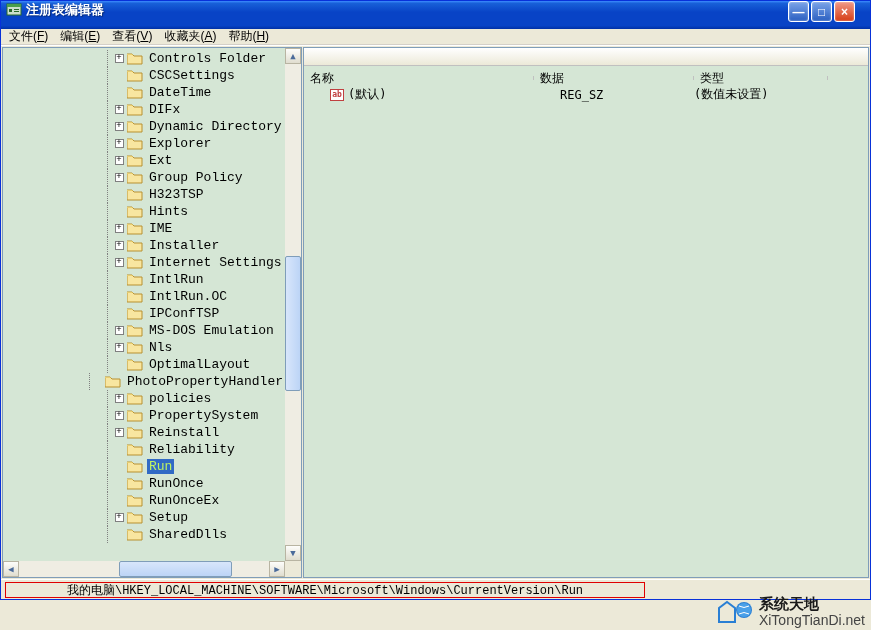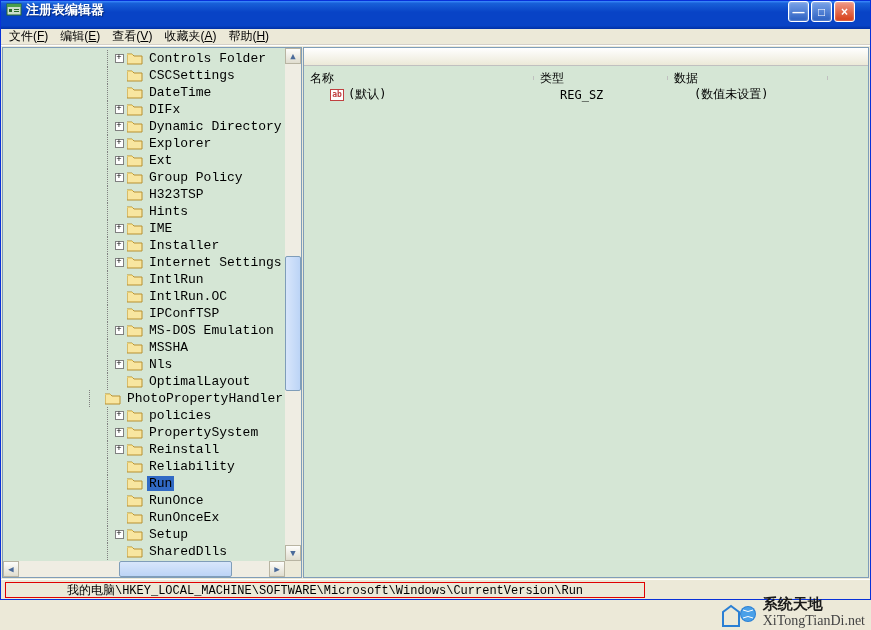--- a/index.html
+++ b/index.html
@@ -103,21 +103,21 @@
   width: 12px; height: 17px; display: inline-flex; align-items: center; justify-content: center;
 }
 .exp-box {
   width: 9px; height: 9px; border: 1px solid #808080; background: #fff;
   font-size: 9px; line-height: 7px; text-align: center; color: #000;
 }
 .folder-icon {
   width: 16px; height: 13px; margin: 0 4px 0 2px; display: inline-block;
 }
 .tree-label { padding: 0 2px; }
-.tree-label.selected { background: #316ac5; color: #000000; }
+.tree-label.selected { background: #316ac5; color: #bef264; }
 .list-pane {
   flex: 1;
   background: #d5e6d5;
   border: 1px solid #7f9db9;
   margin: 1px 1px 1px 0;
   display: flex; flex-direction: column;
 }
 .list-header {
   height: 18px;
   background: linear-gradient(to bottom, #fff, #ece9d8);
@@ -165,22 +165,22 @@
 .hscrollbar {
   position: absolute; left:0; right:16px; bottom:0; height:16px;
   background:#e8e6dc; display:flex;
 }
 .hsb-track { flex:1; background:#efede3; position:relative;}
 .hsb-thumb { position:absolute; top:0;bottom:0; background:linear-gradient(to bottom,#d8e6fb,#bcd4f6); border:1px solid #7f9db9; border-radius:2px;}
 .corner { position:absolute; right:0;bottom:0;width:16px;height:16px;background:#ece9d8;}
 .watermark {
   position: absolute;
   right: 6px; bottom: 2px;
-  display: flex; align-items: flex-end; gap: 6px;
-  font-family: Liberation Serif, serif;
+  display: flex; align-items: flex-start; gap: 6px;
+  font-family: Liberation Sans, sans-serif;
 }
 .watermark .logo {
   width: 36px; height: 28px;
 }
 .watermark .txt { display:flex; flex-direction:column; line-height:1.1;}
 .watermark .cn { font-size: 15px; font-weight: bold; color:#1a1a1a;}
 .watermark .en { font-size: 14px; color:#444;}
 </style>
 </head>
 <body>
@@ -533,37 +533,20 @@
           <div class="tree-row">
             <span class="tree-indent"></span>
             <span class="tree-indent"></span>
             <span class="tree-indent"></span>
             <span class="tree-indent"></span>
             <span class="tree-indent"></span>
             <span class="tree-indent"></span>
             <span class="tree-indent"></span>
             <span class="tree-indent"></span>
             <span class="tree-vline"></span>
-            <span class="tree-expander"></span>
-            <span class="folder-icon"><svg viewBox="0 0 16 13" width="16" height="13">
-                <path d="M0 2 L5 2 L7 4 L15 4 L15 12 L0 12 Z" fill="#f8e6a0" stroke="#b89030"></path>
-                <path d="M0 2 L5 2 L6 3 L0 3 Z" fill="#e8ce70"></path>
-              </svg></span>
-            <span class="tree-label">MSSHA</span>
-          </div>
-          <div class="tree-row">
-            <span class="tree-indent"></span>
-            <span class="tree-indent"></span>
-            <span class="tree-indent"></span>
-            <span class="tree-indent"></span>
-            <span class="tree-indent"></span>
-            <span class="tree-indent"></span>
-            <span class="tree-indent"></span>
-            <span class="tree-indent"></span>
-            <span class="tree-vline"></span>
             <span class="tree-expander">
               <span class="exp-box">+</span>
             </span>
             <span class="folder-icon"><svg viewBox="0 0 16 13" width="16" height="13">
                 <path d="M0 2 L5 2 L7 4 L15 4 L15 12 L0 12 Z" fill="#f8e6a0" stroke="#b89030"></path>
                 <path d="M0 2 L5 2 L6 3 L0 3 Z" fill="#e8ce70"></path>
               </svg></span>
             <span class="tree-label">Nls</span>
           </div>
           <div class="tree-row">
@@ -775,22 +758,22 @@
             <div class="hsb-thumb" style="left:40%;width:45%"></div>
           </div>
         <div class="sb-btn">▶</div>
       </div>
       <div class="corner"></div>
     </div>
 
     <div class="list-pane">
       <div class="list-header">
         <div class="col" style="width:230px">名称</div>
+        <div class="col" style="width:160px">数据</div>
         <div class="col" style="width:134px">类型</div>
-        <div class="col" style="width:160px">数据</div>
       </div>
       <div class="list-body" id="listbody">
           <div class="list-row">
             <div class="cell" style="width:230px">
               <span class="string-icon">ab</span>
               <span>(默认)</span>
             </div>
             <div class="cell" style="width:134px">REG_SZ</div>
             <div class="cell" style="width:160px">(数值未设置)</div>
           </div>

